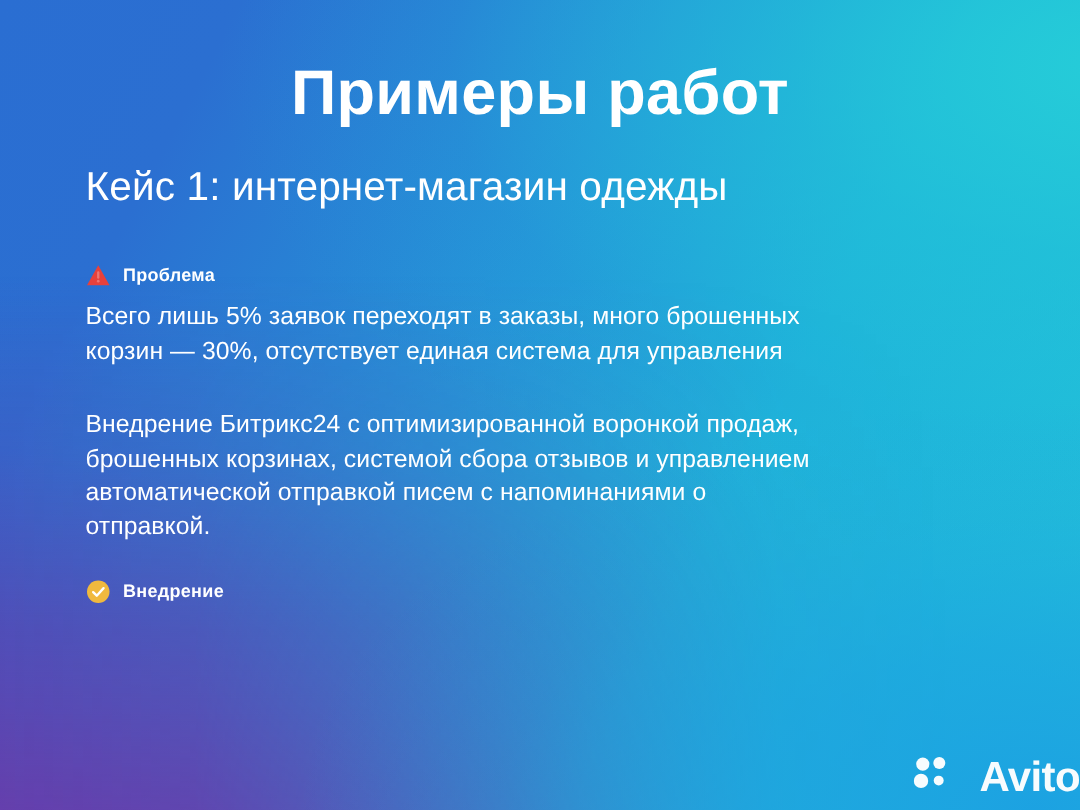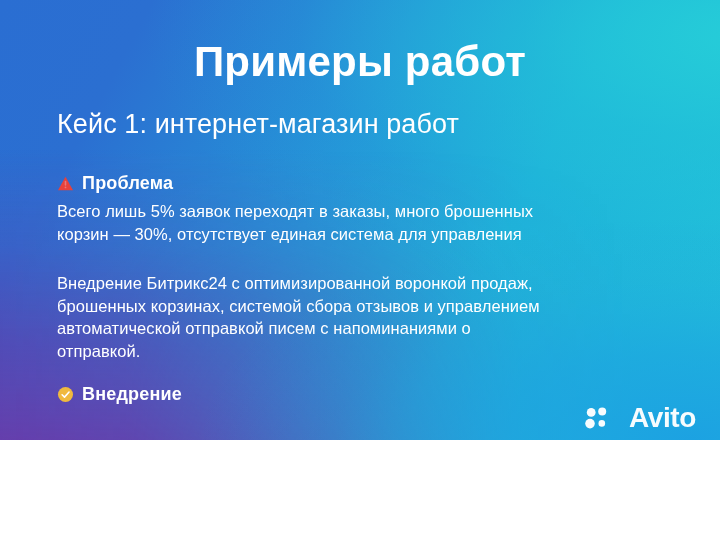--- a/index.html
+++ b/index.html
@@ -10,21 +10,21 @@
     width: 720px;
     height: 540px;
     overflow: hidden;
     font-family: "Liberation Sans", sans-serif;
     -webkit-font-smoothing: antialiased;
   }
 
   .slide {
     position: relative;
     width: 720px;
-    height: 440px;
+    height: 540px;
     overflow: hidden;
     background: #2f6fd0;
   }
 
   
   .bg-base {
     position: absolute;
     inset: 0;
     background: linear-gradient(118deg,
         #2a6ed2 0%,
@@ -112,21 +112,21 @@
   .section-solution { top: 266px; }
   .section-result  { top: 383px; }
 
   .section-head {
     display: flex;
     align-items: center;
     gap: 8px;
     height: 22px;
   }
   .section-head .label {
-    font-size: 18px;
+    font-size: 12px;
     font-weight: 700;
     color: #ffffff;
     letter-spacing: 0.2px;
   }
 
   .ico {
     width: 17px;
     height: 17px;
     flex: 0 0 17px;
     display: block;
@@ -147,24 +147,23 @@
     font-size: 16.5px;
     line-height: 1.45;
     color: #f2f6fb;
     letter-spacing: 0.05px;
   }
   .result-list .ln { display: block; white-space: nowrap; }
 
   
   .avito {
     position: absolute;
-    right: 24px;
+    right: 0;
     bottom: 8px;
     display: flex;
-    align-items: center;
     gap: 20px;
     opacity: 0.97;
   }
   .avito-dots {
     display: block;
     width: 24px;
     height: 22px;
   }
   .avito-word {
     font-size: 28px;
@@ -181,21 +180,21 @@
 
   <div class="bg-base"></div>
   <div class="bg-purple"></div>
   <div class="bg-cyanglow"></div>
   <div class="bg-brightblue"></div>
 
   <div class="content">
 
     <div class="page-title">Примеры работ</div>
 
-    <div class="case-title">Кейс 1: интернет-магазин работ</div>
+    <div class="case-title">Кейс 1: интернет-магазин одежды</div>
 
     <div class="section section-problem">
       <div class="section-head">
         <svg class="ico" viewBox="0 0 24 24">
           <path d="M12 2.6 L22.6 21.4 H1.4 Z" fill="#E8413B"></path>
           <rect x="10.9" y="8.2" width="2.2" height="7.0" rx="1.1" fill="#ffffff" opacity="0.28"></rect>
           <circle cx="12" cy="17.6" r="1.25" fill="#ffffff" opacity="0.28"></circle>
         </svg>
         <span class="label">Проблема</span>
       </div>

